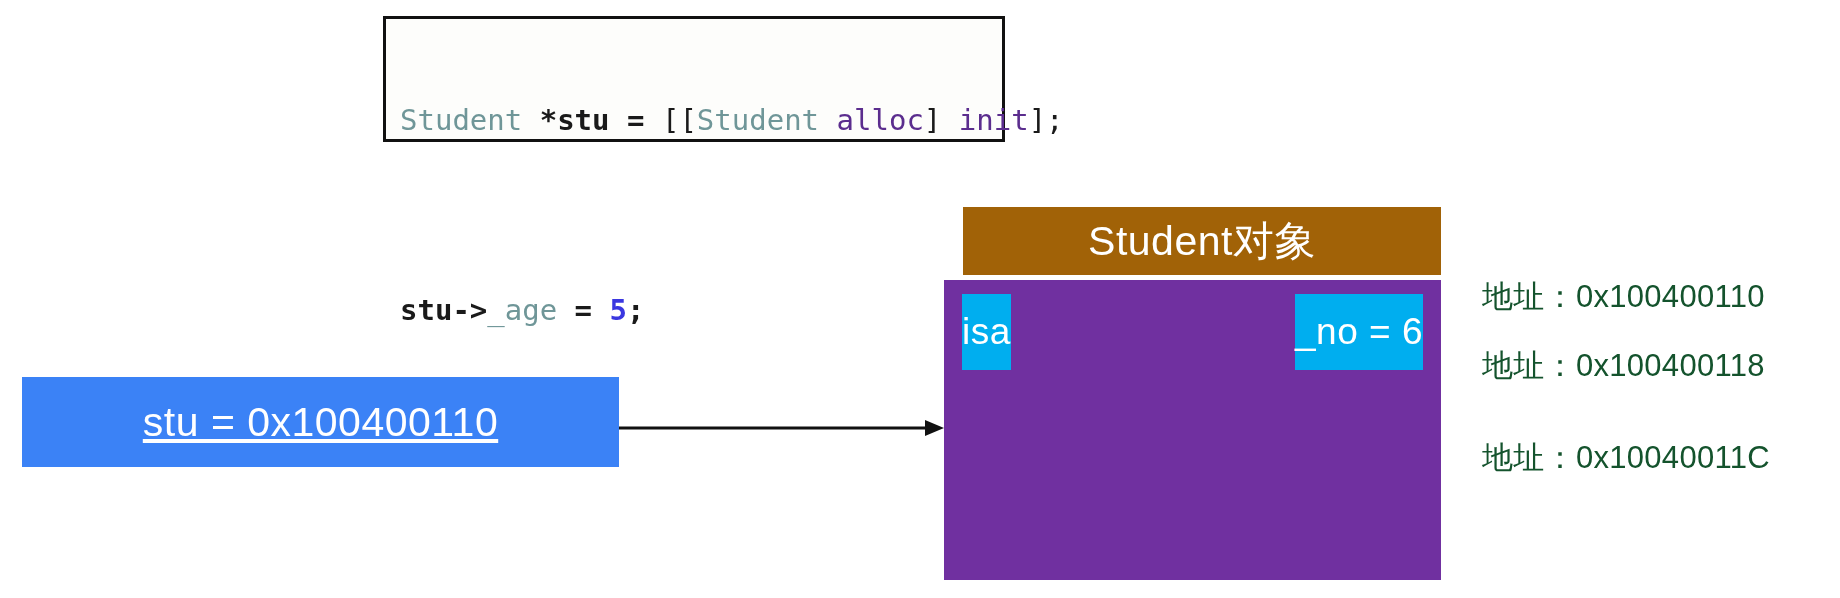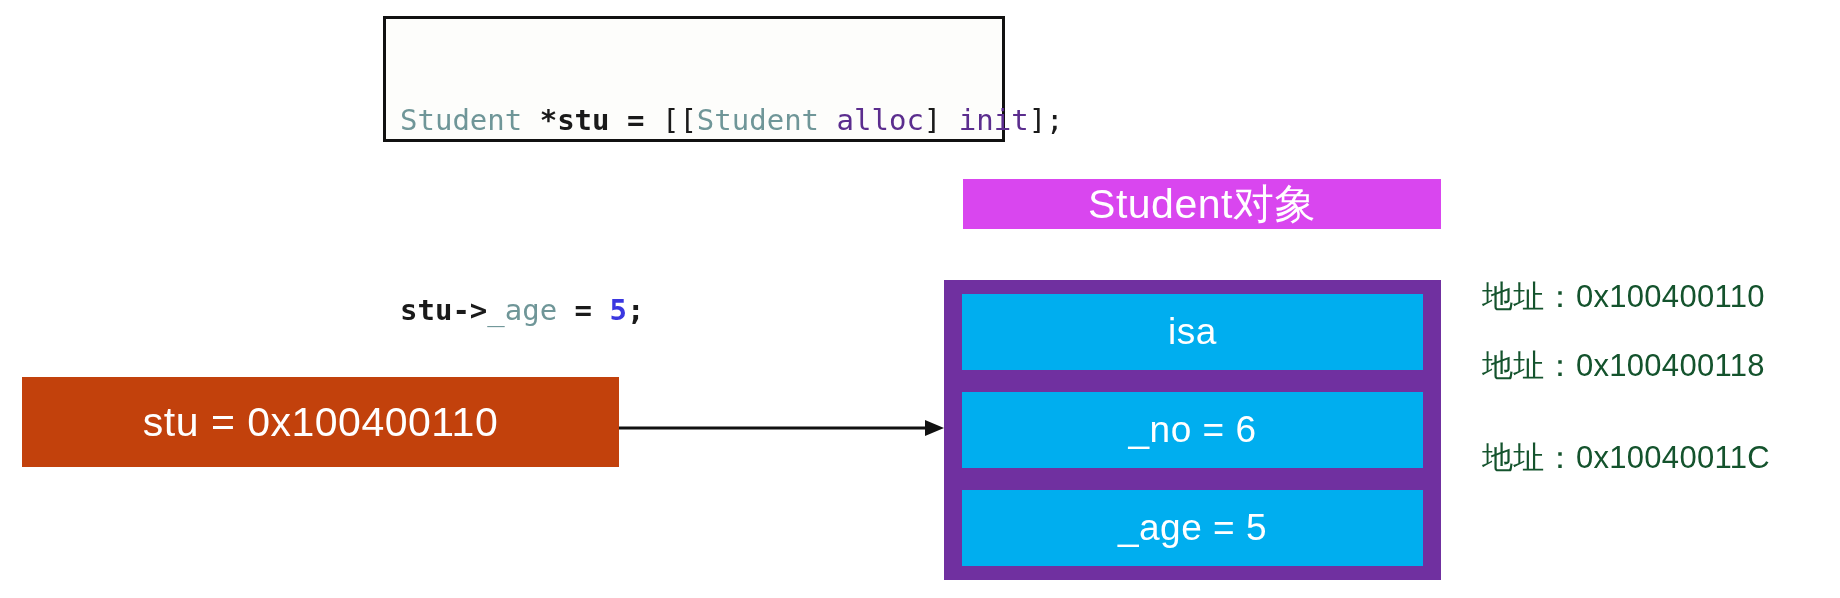--- a/index.html
+++ b/index.html
@@ -39,44 +39,44 @@
   .tok-plain { color: #1a1a1a; font-weight: 700; }
   .tok-punct { color: #1a1a1a; }
   .tok-msg   { color: #5b2d8e; }
   .tok-prop  { color: #6f9698; }
   .tok-num   { color: #3a37e0; font-weight: 700; }
 
   
   #object-title {
     position: absolute;
     left: 963px;
-    top: 179px;
+    top: 207px;
     width: 478px;
-    height: 50px;
-    background: #d946ef;
+    height: 68px;
+    background: #a16207;
     color: #ffffff;
     font-size: 41px;
     display: flex;
     align-items: center;
     justify-content: center;
     letter-spacing: 0.5px;
   }
 
   
   #object-container {
     position: absolute;
     left: 944px;
     top: 280px;
     width: 497px;
     height: 300px;
     background: #7030a0;
     box-sizing: border-box;
     padding: 14px 18px;
     display: flex;
-    flex-direction: column;
+    flex-direction: row;
     justify-content: space-between;
     text-align: right;
   }
   .ivar-row {
     height: 76px;
     background: #00aeef;
     color: #ffffff;
     display: flex;
     align-items: center;
     justify-content: center;
@@ -97,27 +97,28 @@
   #addr-no   { top: 345px; }
   #addr-age  { top: 437px; text-align: center; }
 
   
   #pointer-box {
     position: absolute;
     left: 22px;
     top: 377px;
     width: 597px;
     height: 90px;
-    background: #c2410c;
+    background: #3b82f6;
     color: #ffffff;
     display: flex;
     align-items: center;
     justify-content: center;
     font-size: 41px;
     letter-spacing: 0.5px;
+    text-decoration: underline;
   }
 
   
   #pointer-arrow {
     position: absolute;
     left: 619px;
     top: 417px;
     width: 325px;
     height: 22px;
   }
@@ -130,21 +131,20 @@
 
 
   <span class="ln"><span class="tok-plain">stu-&gt;</span><span class="tok-prop">_age</span><span class="tok-plain"> = </span><span class="tok-num">5</span><span class="tok-plain">;</span></span>
 </div>
 
 <div id="object-title">Student对象</div>
 
 <div id="object-container">
   <div class="ivar-row">isa</div>
   <div class="ivar-row">_no = 6</div>
-  <div class="ivar-row">_age = 5</div>
 </div>
 
 <div class="addr-label" id="addr-isa">地址：0x100400110</div>
 <div class="addr-label" id="addr-no">地址：0x100400118</div>
 <div class="addr-label" id="addr-age">地址：0x10040011C</div>
 
 <div id="pointer-box">stu = 0x100400110</div>
 
 <svg id="pointer-arrow" viewBox="0 0 325 22" preserveAspectRatio="none">
   <line x1="0" y1="11" x2="310" y2="11" stroke="#111111" stroke-width="3"></line>

